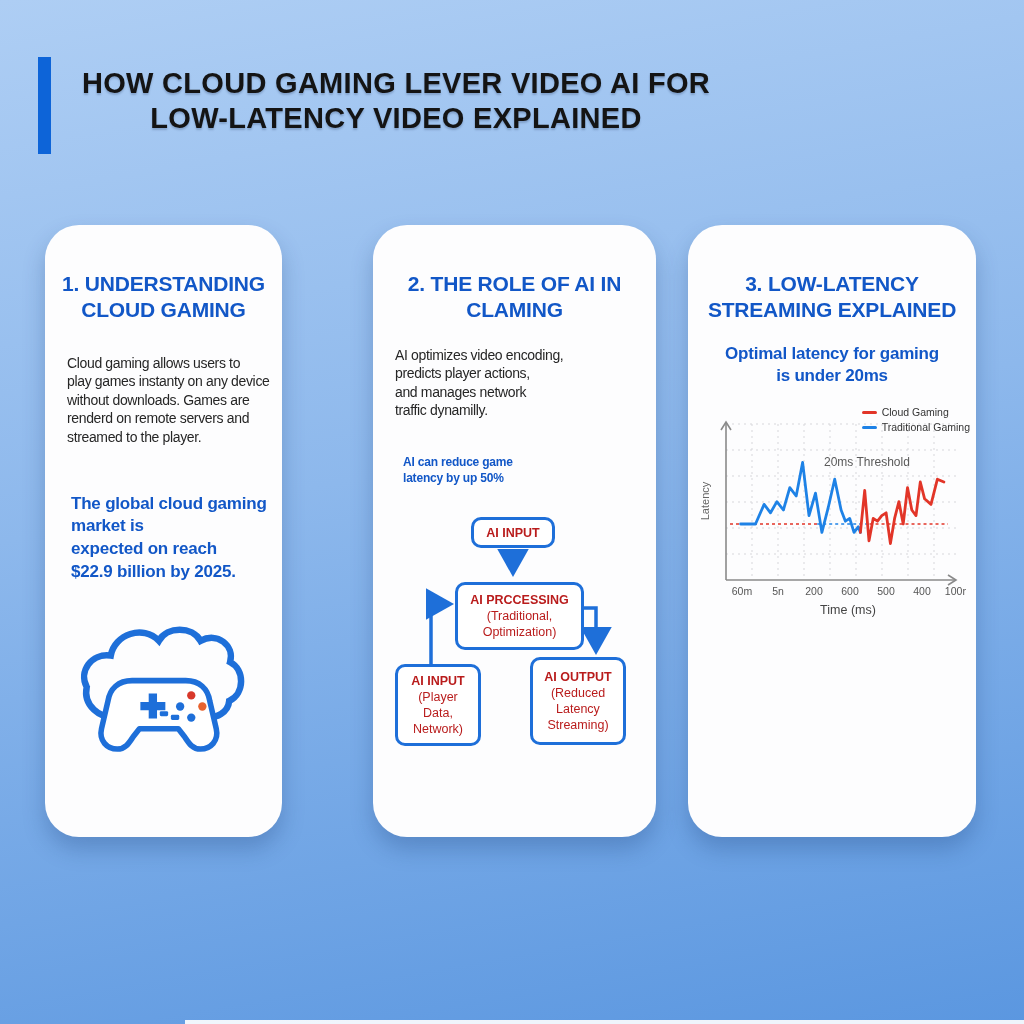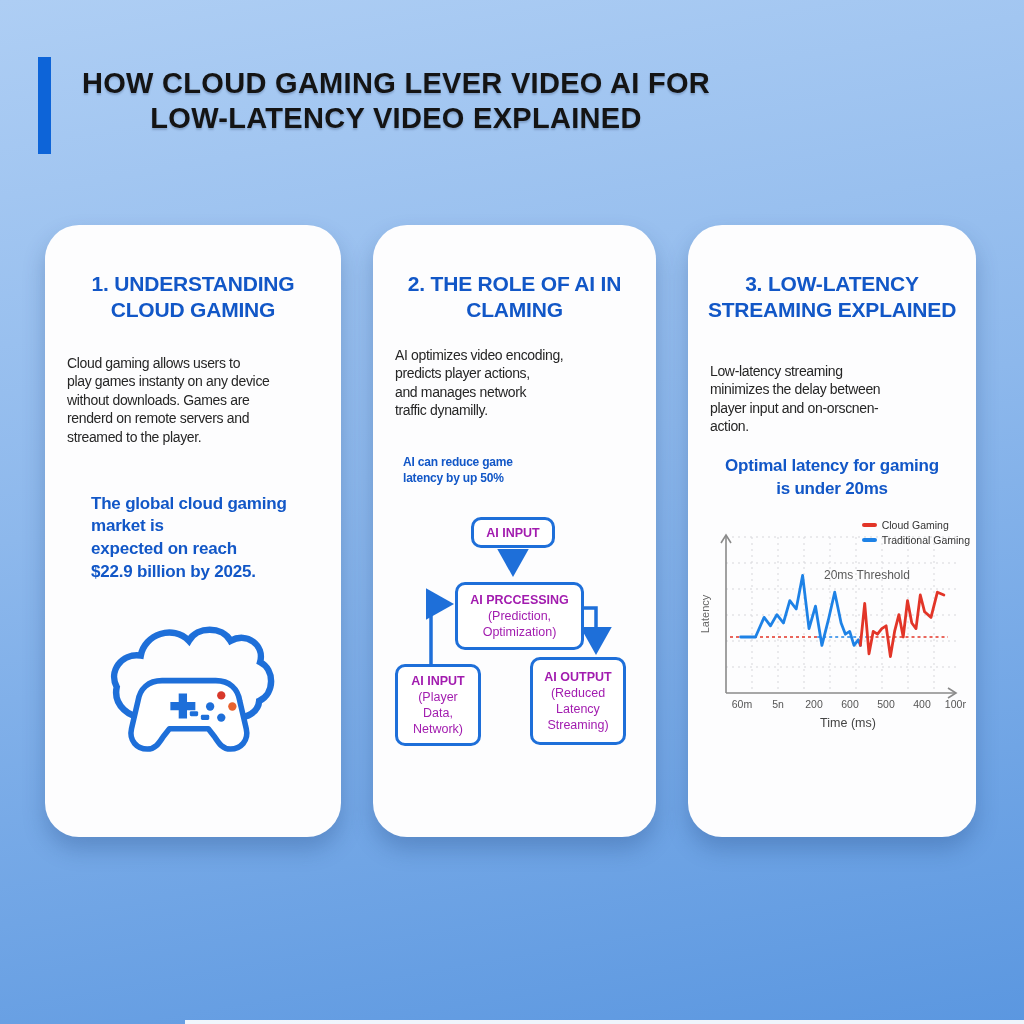--- a/index.html
+++ b/index.html
@@ -8,42 +8,42 @@
     font-family:"Liberation Sans",sans-serif;}
   
   .accent-bar{position:absolute;left:38px;top:57px;width:13px;height:97px;background:#0d64d8;}
   h1{position:absolute;left:72px;top:66px;width:648px;margin:0;text-align:center;
     font-size:29px;line-height:1.22;font-weight:bold;color:#141414;letter-spacing:.3px;
     text-shadow:0 2px 2px rgba(30,50,90,.25);}
   h1 span{display:block;}
   
   .card{position:absolute;top:225px;height:612px;background:#fdfdfe;border-radius:34px;
     box-shadow:0 12px 22px rgba(25,60,120,.28);box-sizing:border-box;}
-  .card-1{left:45px;width:296px;}
+  .card-1{left:45px;width:237px;}
   .card-2{left:373px;width:283px;}
   .card-3{left:688px;width:288px;}
   .card h2{margin:46px 14px 0;text-align:center;font-size:21px;line-height:1.25;
     color:#1257c7;letter-spacing:-.2px;}
   .pre{white-space:pre-line;}
   .card .body{margin:0;padding:0 6px 0 22px;font-size:14px;line-height:1.33;
     letter-spacing:-.35px;color:#262626;}
   .card-1 .body{margin-top:30px;}
   .card-2 .body{margin-top:22px;}
   .card-3 .body{margin-top:38px;}
   .stat{margin:0;font-weight:bold;color:#1257c7;font-size:17px;line-height:1.35;letter-spacing:-.2px;}
-  .card-1 .stat{margin-top:46px;padding:0 10px 0 26px;margin-left:20px;}
+  .card-1 .stat{margin-top:46px;padding:0 10px 0 26px;}
   .card-2 .stat{margin-top:34px;padding:0 10px 0 30px;font-size:12px;}
   .card-3 .stat{margin-top:19px;text-align:center;padding:0 8px;}
   
   .icon-wrap{margin-top:30px;text-align:center;}
   
   .flow{position:relative;margin-top:18px;height:250px;}
   .fbox{position:absolute;background:#fff;border:3px solid #1e6fd9;border-radius:10px;
     display:flex;flex-direction:column;align-items:center;justify-content:center;
-    text-align:center;font-size:12.5px;line-height:1.28;color:#a21caf;box-sizing:border-box;}
+    text-align:center;font-size:12.5px;line-height:1.28;color:#b91c1c;box-sizing:border-box;}
   .fbox .ft{font-weight:bold;}
   .fb-top{left:98px;top:13px;width:84px;height:31px;}
   .fb-proc{left:82px;top:78px;width:129px;height:68px;}
   .fb-in{left:22px;top:160px;width:86px;height:82px;}
   .fb-out{left:157px;top:153px;width:96px;height:88px;}
   .flow svg{position:absolute;left:0;top:0;}
   
   .chart{position:relative;margin:14px 0 0 10px;width:268px;height:230px;}
   .legend{position:absolute;top:4px;right:-4px;font-size:10.5px;color:#333;}
   .legend-item{display:flex;align-items:center;gap:5px;margin-bottom:3px;}
@@ -108,45 +108,41 @@
         </defs>
         <path d="M140,45 V 66" fill="none" stroke="#1e6fd9" stroke-width="3.5" marker-end="url(#ah)"></path>
         <path d="M58,160 V 100 H 74" fill="none" stroke="#1e6fd9" stroke-width="3.5" marker-end="url(#ah)"></path>
         <path d="M189,104 H 223 V 144" fill="none" stroke="#1e6fd9" stroke-width="3.5" marker-end="url(#ah)"></path>
       </svg>
       <div class="fbox fb-top">
         <span class="ft">AI INPUT</span>
       </div>
       <div class="fbox fb-proc">
         <span class="ft">AI PRCCESSING</span>
-        <span class="pre">(Prediction,
+        <span class="pre">(Traditional,
 Optimization)</span>
       </div>
       <div class="fbox fb-in">
         <span class="ft">AI INPUT</span>
         <span class="pre">(Player
 Data,
 Network)</span>
       </div>
       <div class="fbox fb-out">
         <span class="ft">AI OUTPUT</span>
         <span class="pre">(Reduced
 Latency
 Streaming)</span>
       </div>
     </div>
   </section>
 
   <section class="card card-3">
     <h2 class="pre">3. LOW-LATENCY
 STREAMING EXPLAINED</h2>
-    <p class="body pre">Low-latency streaming
-minimizes the delay between
-player input and on-orscnen-
-action.</p>
     <p class="stat pre">Optimal latency for gaming
 is under 20ms</p>
     <div class="chart">
       <svg width="268" height="230" viewBox="0 0 268 230">
           <line x1="54" y1="22" x2="54" y2="178" stroke="#d7d7db" stroke-width="1" stroke-dasharray="2 4"></line>
           <line x1="80" y1="22" x2="80" y2="178" stroke="#d7d7db" stroke-width="1" stroke-dasharray="2 4"></line>
           <line x1="106" y1="22" x2="106" y2="178" stroke="#d7d7db" stroke-width="1" stroke-dasharray="2 4"></line>
           <line x1="132" y1="22" x2="132" y2="178" stroke="#d7d7db" stroke-width="1" stroke-dasharray="2 4"></line>
           <line x1="158" y1="22" x2="158" y2="178" stroke="#d7d7db" stroke-width="1" stroke-dasharray="2 4"></line>
           <line x1="184" y1="22" x2="184" y2="178" stroke="#d7d7db" stroke-width="1" stroke-dasharray="2 4"></line>

